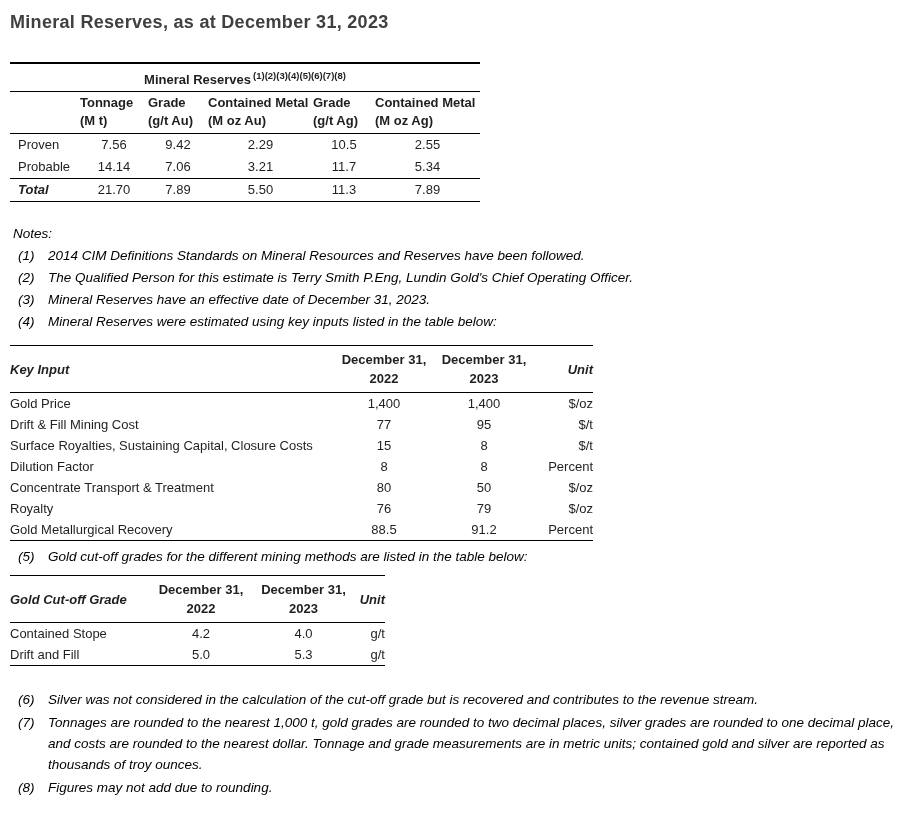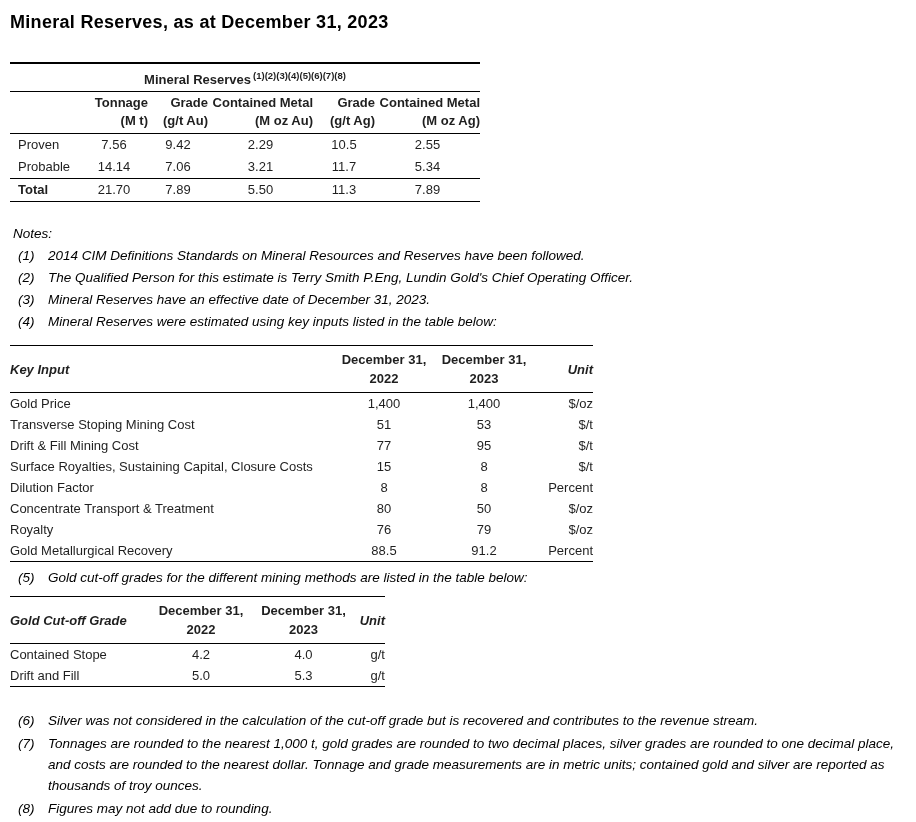--- a/index.html
+++ b/index.html
@@ -5,40 +5,40 @@
   * { box-sizing: border-box; }
   html,body { margin:0; padding:0; }
   body {
     width:916px; height:822px; background:#ffffff;
     font-family:"Liberation Sans", sans-serif;
     color:#1f1f1f; overflow:hidden;
   }
   .page { position:relative; width:916px; height:822px; padding:10px 8px 0 10px; }
 
   .page-title {
-    font-size:18px; font-weight:bold; color:#000000;
+    font-size:18px; font-weight:bold; color:#404040;
     letter-spacing:0.3px; margin:2px 0 0 0; line-height:20px;
   }
 
   table { border-collapse:collapse; font-size:13px; color:#1f1f1f; table-layout:fixed; }
   td { padding:2px 0; line-height:18px; }
   .l { text-align:left; padding-left:8px; }
   .c { text-align:center; }
   .r { text-align:right; padding-right:2px; }
-  .b { font-weight:bold; }
+  .b { font-weight:bold;font-style:italic; }
   .vm { vertical-align:middle;font-style:italic; }
 
   
   .t1 { width:470px; margin-top:30px; }
   .t1 .title-cell {
     text-align:center; font-weight:bold; padding:3px 0 2px 0;
     border-top:2px solid #000; border-bottom:1.5px solid #000;
   }
   .t1 .title-cell sup { font-size:9.5px; font-weight:bold; margin-left:2px; }
-  .t1 .head td { font-weight:bold; text-align:right; padding:2px 0 3px 0; border-bottom:1.5px solid #000;margin-top:48px; }
+  .t1 .head td { font-weight:bold; text-align:left; padding:2px 0 3px 0; border-bottom:1.5px solid #000;margin-top:48px; }
   .t1 .head .corner { border-bottom:1.5px solid #000; }
   .t1 .data td { height:22px; }
   .t1 .total td { border-top:1.5px solid #000; border-bottom:1.5px solid #000; height:23px; }
 
   
   .notes { font-style:italic; font-size:13.5px; color:#000000; line-height:21px; }
   .notes-top { margin-top:21px; width:880px; }
   .notes-heading { margin-left:3px; }
   .note-item { display:flex; margin-top:1px; }
   .note-num { flex:0 0 30px; margin-left:8px; }
@@ -179,26 +179,20 @@
       </td>
       <td class="r vm">Unit</td>
     </tr>
     <tr class="data">
       <td class="l">Gold Price</td>
       <td class="c">1,400</td>
       <td class="c">1,400</td>
       <td class="r">$/oz</td>
     </tr>
     <tr class="data">
-      <td class="l">Transverse Stoping Mining Cost</td>
-      <td class="c">51</td>
-      <td class="c">53</td>
-      <td class="r">$/t</td>
-    </tr>
-    <tr class="data">
       <td class="l">Drift &amp; Fill Mining Cost</td>
       <td class="c">77</td>
       <td class="c">95</td>
       <td class="r">$/t</td>
     </tr>
     <tr class="data">
       <td class="l">Surface Royalties, Sustaining Capital, Closure Costs</td>
       <td class="c">15</td>
       <td class="c">8</td>
       <td class="r">$/t</td>

